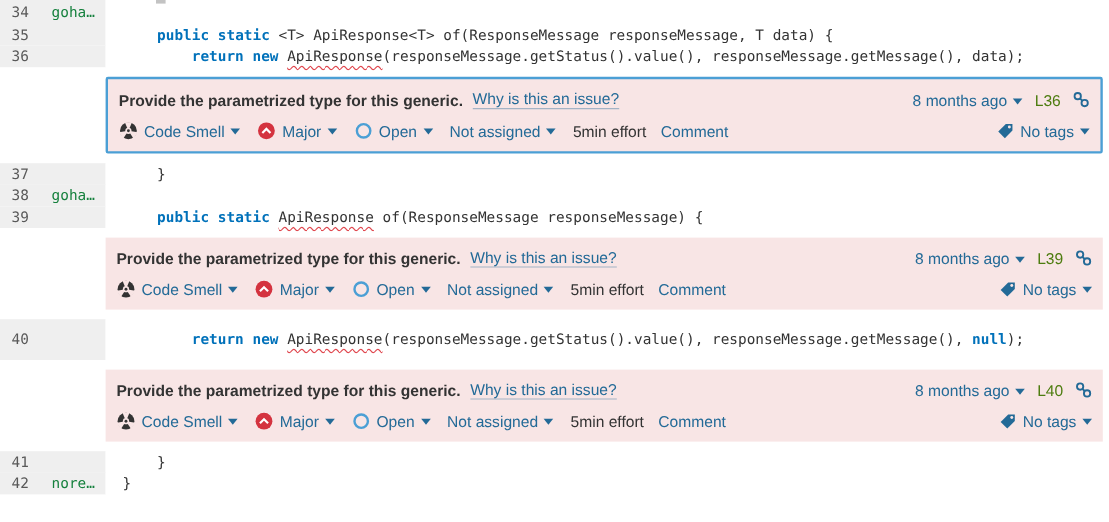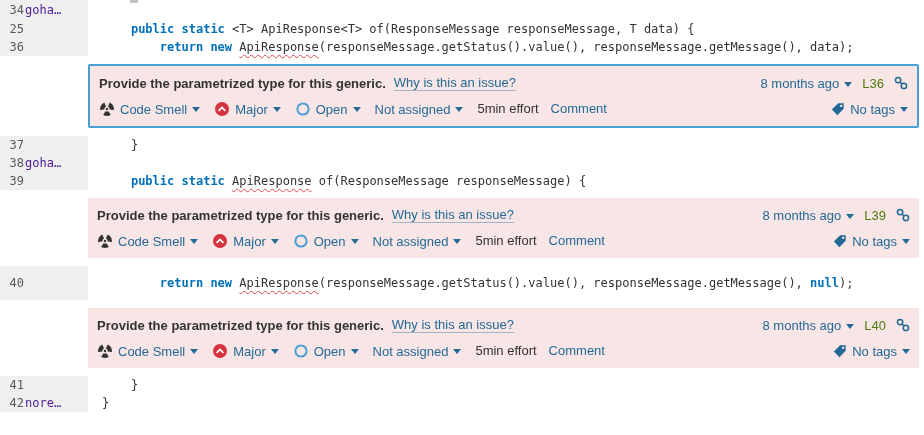--- a/index.html
+++ b/index.html
@@ -10,21 +10,21 @@
     overflow: hidden;
     font-family: "DejaVu Sans Mono", monospace;
     position: relative;
   }
   
   .code-row { display: flex; height: 18px; line-height: 18px; font-size: 12px; position: relative; }
   .code-row.first { height: 20px; line-height: 20px; }
   .code-row.tall { height: 34px; line-height: 34px; }
   .gutter { width: 88px; flex: 0 0 88px; background: #efefef; display: flex; }
   .lnum { width: 24px; text-align: right; color: #595959; }
-  .author { padding-left: 1px; color: #4c1d95; }
+  .author { padding-left: 19px; color: #15803d; }
   .code-cell { flex: 1; background: #fff; padding-left: 14px; white-space: pre; color: #333; }
   .kw { color: #0071ba; font-weight: bold; }
   .err { text-decoration: underline wavy #e0484f 1px; text-underline-offset: 3px; }
   .sliver { position: absolute; left: 130px; top: 0; width: 8px; height: 3px; background: #c3c3c3; }
   
   .issue-row { display: flex; }
   .issue-row .spacer { width: 88px; flex: 0 0 88px; background: #fff; }
   .issue-box {
     flex: 1;
     margin: 8px 5px 8px 0;
@@ -35,21 +35,21 @@
     color: #333;
   }
   .issue-box.selected { border: 2px solid #4b9fd5; border-radius: 2px; }
   .issue-title-row { display: flex; align-items: center; }
   .issue-msg { font-weight: bold; color: #333; cursor: pointer; }
   .why-link { color: #236a97; margin-left: 8px; border-bottom: 1px solid rgba(35,106,151,0.4); cursor: pointer; }
   .flex-fill { flex: 1; }
   .age { color: #236a97; cursor: pointer; white-space: nowrap; }
   .line-label { color: #4d7c0f; margin-left: 10px; }
   .chain { margin-left: 10px; display: inline-flex; cursor: pointer; }
-  .issue-actions-row { display: flex; margin-top: 10px; }
+  .issue-actions-row { display: flex; align-items: center; margin-top: 10px; }
   .act { display: inline-flex; align-items: center; color: #236a97; margin-right: 14px; cursor: pointer; }
   .act svg { margin-right: 5px; }
   .effort { color: #333; margin-right: 12px; }
   .comment-link { color: #236a97; cursor: pointer; }
   .tags { margin-left: auto; display: inline-flex; align-items: center; color: #236a97; cursor: pointer; }
   .tags svg { margin-right: 5px; }
   .caret {
     display: inline-block; width: 0; height: 0;
     border-left: 4px solid transparent; border-right: 4px solid transparent;
     border-top: 5px solid currentColor;
@@ -65,21 +65,21 @@
     <div class="gutter">
       <span class="lnum">34</span>
       <span class="author">goha…</span>
     </div>
     <div class="code-cell"></div>
     <span class="sliver"></span>
   </div>
 
   <div class="code-row">
     <div class="gutter">
-      <span class="lnum">25</span>
+      <span class="lnum">35</span>
       <span class="author"></span>
     </div>
     <div class="code-cell"><span>    </span><span class="kw">public</span><span> </span><span class="kw">static</span><span> &lt;T&gt; ApiResponse&lt;T&gt; of(ResponseMessage responseMessage, T data) {</span></div>
   </div>
 
   <div class="code-row">
     <div class="gutter">
       <span class="lnum">36</span>
       <span class="author"></span>
     </div>

